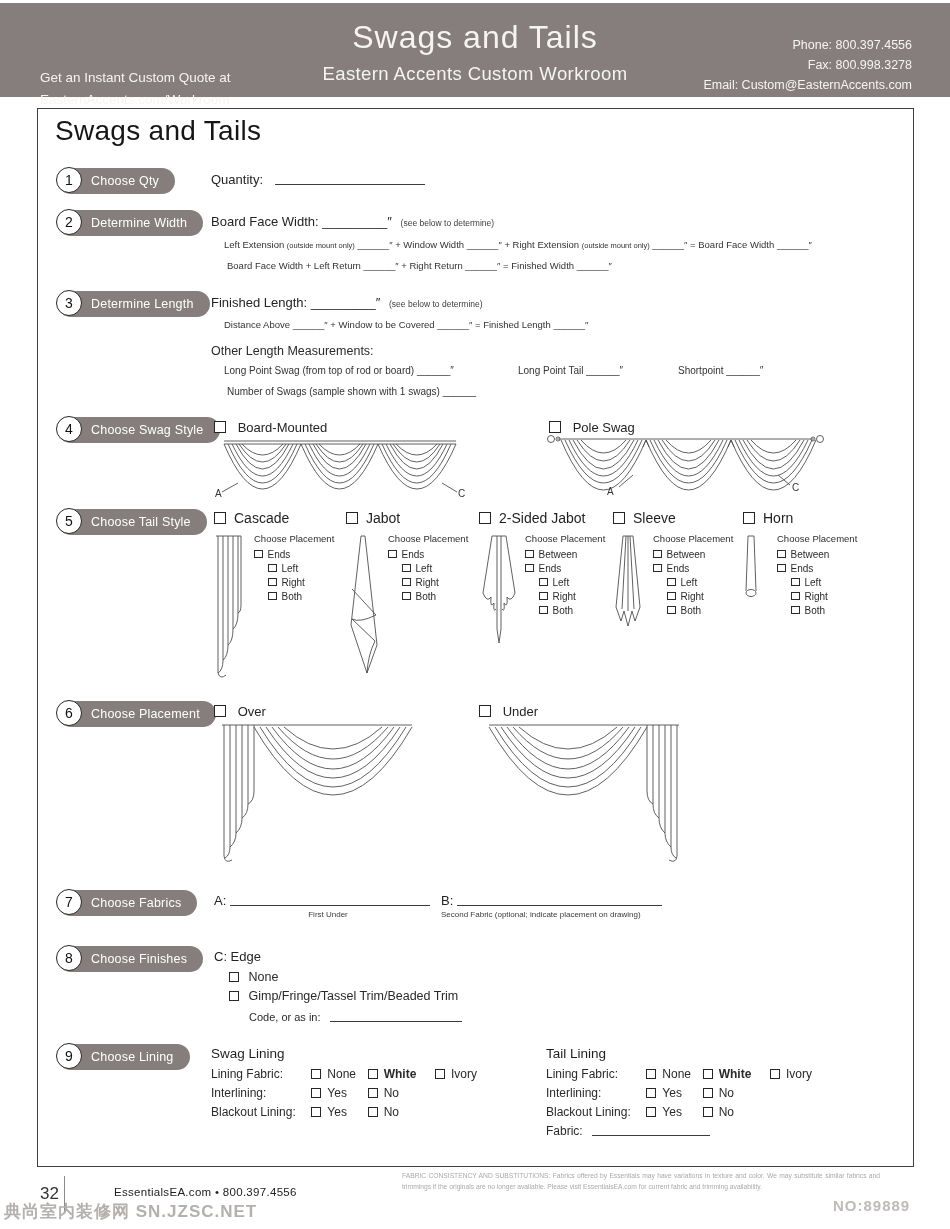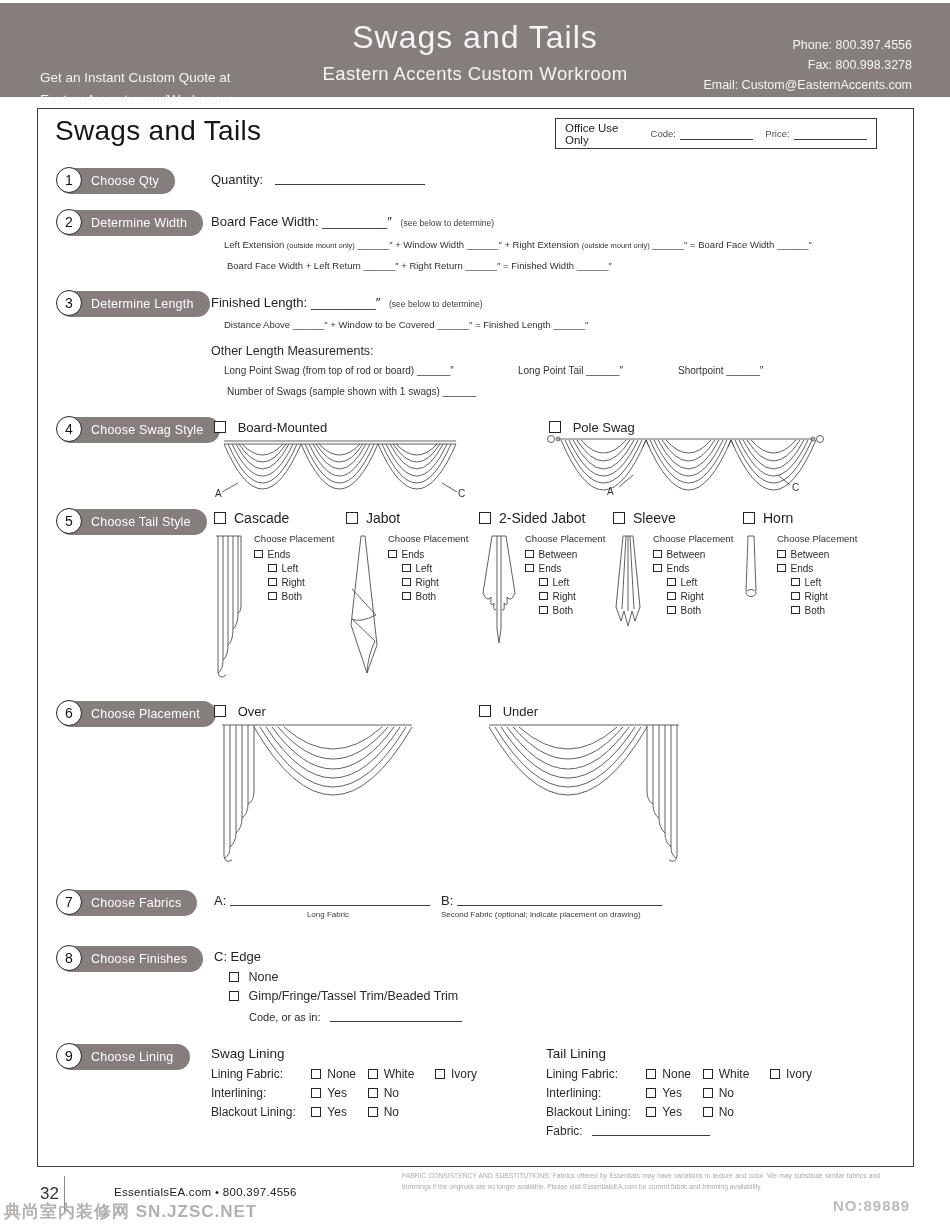--- a/index.html
+++ b/index.html
@@ -48,21 +48,21 @@
   .tail-body{display:flex;margin-top:7px;}
   .pl-title{font-size:9.5px;color:#2e2e2e;margin-bottom:4px;}
   .pl-row{font-size:10px;line-height:14px;color:#2b2b2b;white-space:nowrap;}
   .pl-sub{margin-left:14px;}
 
   
   .lin-title{font-size:13.5px;color:#1f1f1f;margin-bottom:6px;}
   .lin-row{font-size:12px;color:#2a2a2a;height:19px;white-space:nowrap;}
   .lin-label{display:inline-block;width:97px;}
   .lin-opt{display:inline-block;width:53px;}
-  .lin-opt.w2{display:inline-block;width:64px;}
+  .lin-opt.w2{display:inline-block;width:64px;font-weight:bold;}
 
   .caption{font-size:8px;color:#3a3a3a;}
 
   
   .foot-page{position:absolute;left:40px;top:1184px;font-size:17px;color:#333;}
   .foot-divider{position:absolute;left:64px;top:1176px;width:1px;height:38px;background:#8a8a8a;}
   .foot-site{position:absolute;left:76px;top:1186px;font-size:11.5px;color:#222;letter-spacing:.3px;margin-left:38px;}
   .foot-disclaimer{position:absolute;left:402px;top:1171px;width:478px;font-size:6.7px;line-height:10.5px;
         color:#a9a9a9;text-align:justify;white-space:normal;}
   .wm-left{position:absolute;left:4px;top:1200px;font-size:17px;color:#b3b0ad;letter-spacing:1px;font-weight:bold;}
@@ -88,27 +88,20 @@
     <div>Phone: 800.397.4556</div>
     <div>Fax: 800.998.3278</div>
     <div>Email: Custom@EasternAccents.com</div>
   </div>
 </div>
 
 <div class="content-box">
 
   <div class="form-title">Swags and Tails</div>
 
-  <div class="office">
-    <span class="office-label">Office Use Only</span>
-    <span class="office-sub">Code:</span>
-    <span class="blank" style="width:78px"></span>
-    <span class="office-sub" style="margin-left:12px">Price:</span>
-    <span class="blank" style="width:78px"></span>
-  </div>
 
   <div class="pill" style="left:20px;top:59px">
     <span class="num">1</span>
     <span>Choose Qty</span>
   </div>
   <div class="abs line-main" style="left:173px;top:63px">
     <span>Quantity:</span>
     <span class="blank" style="width:150px;margin-left:8px"></span>
   </div>
 
@@ -309,21 +302,21 @@
   </svg>
 
   <div class="pill" style="left:20px;top:781px">
     <span class="num">7</span>
     <span>Choose Fabrics</span>
   </div>
   <div class="abs line-main" style="left:176px;top:784px">
     <span>A:</span>
     <span class="blank" style="width:200px"></span>
   </div>
-  <div class="abs caption" style="left:190px;top:801px;width:200px;text-align:center;">Long Fabric</div>
+  <div class="abs caption" style="left:190px;top:801px;width:200px;text-align:center;">First Under</div>
   <div class="abs line-main" style="left:403px;top:784px">
     <span>B:</span>
     <span class="blank" style="width:205px"></span>
   </div>
   <div class="abs caption" style="left:403px;top:801px">Second Fabric (optional; indicate placement on drawing)</div>
 
   <div class="pill" style="left:20px;top:837px">
     <span class="num">8</span>
     <span>Choose Finishes</span>
   </div>

